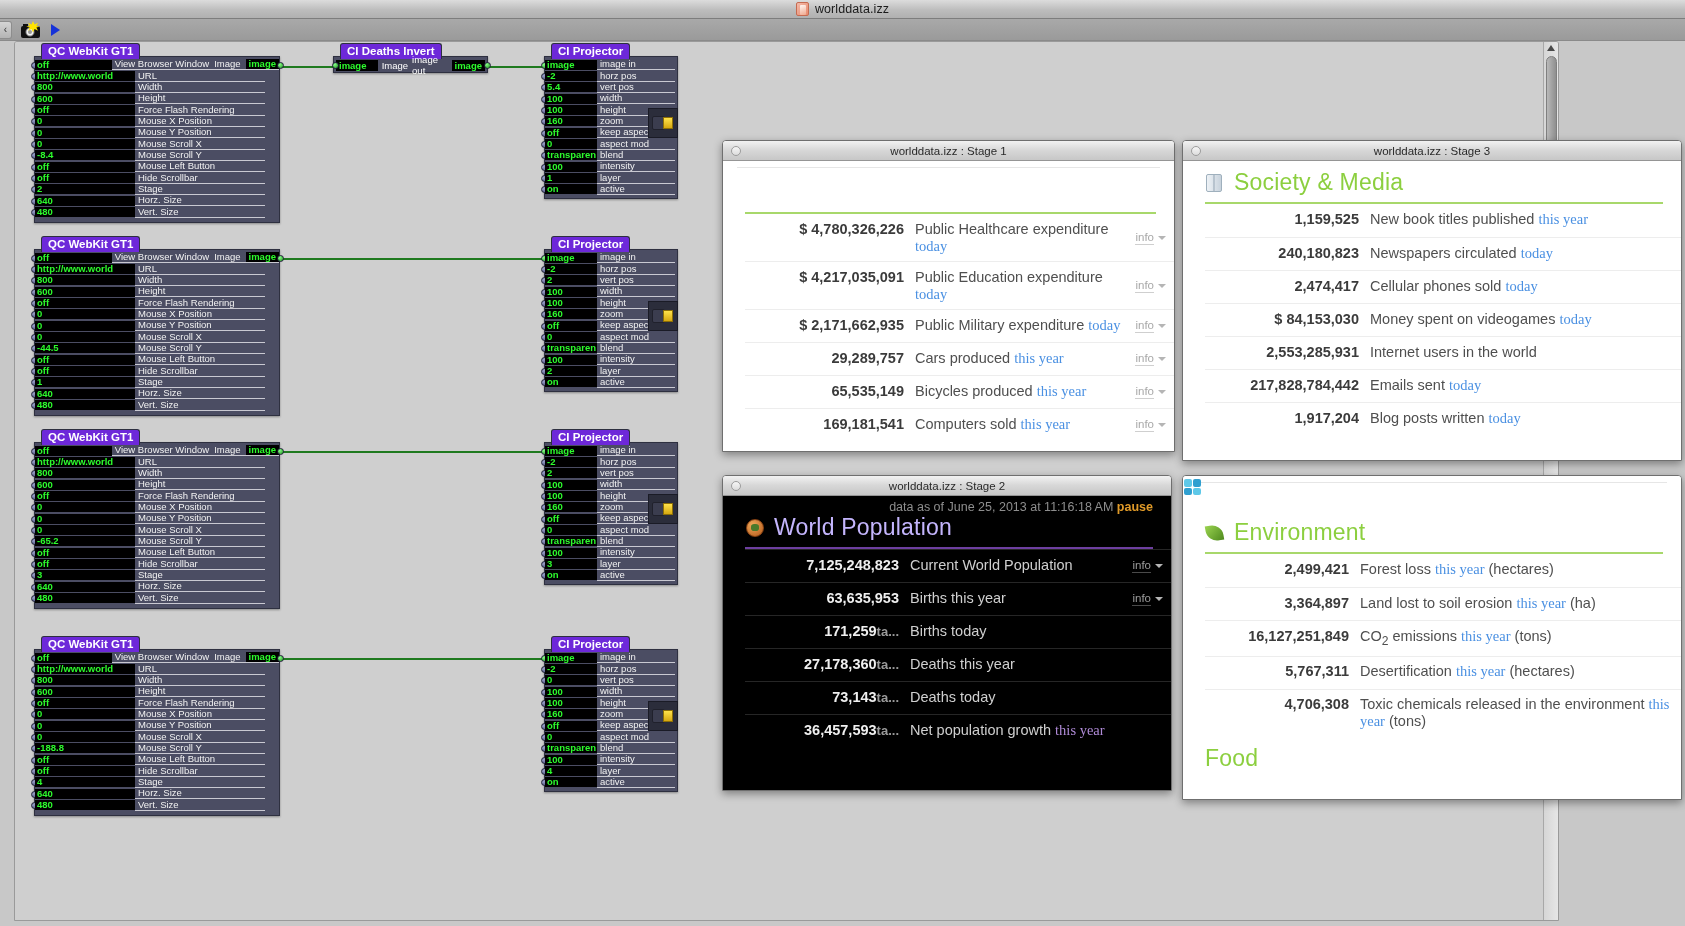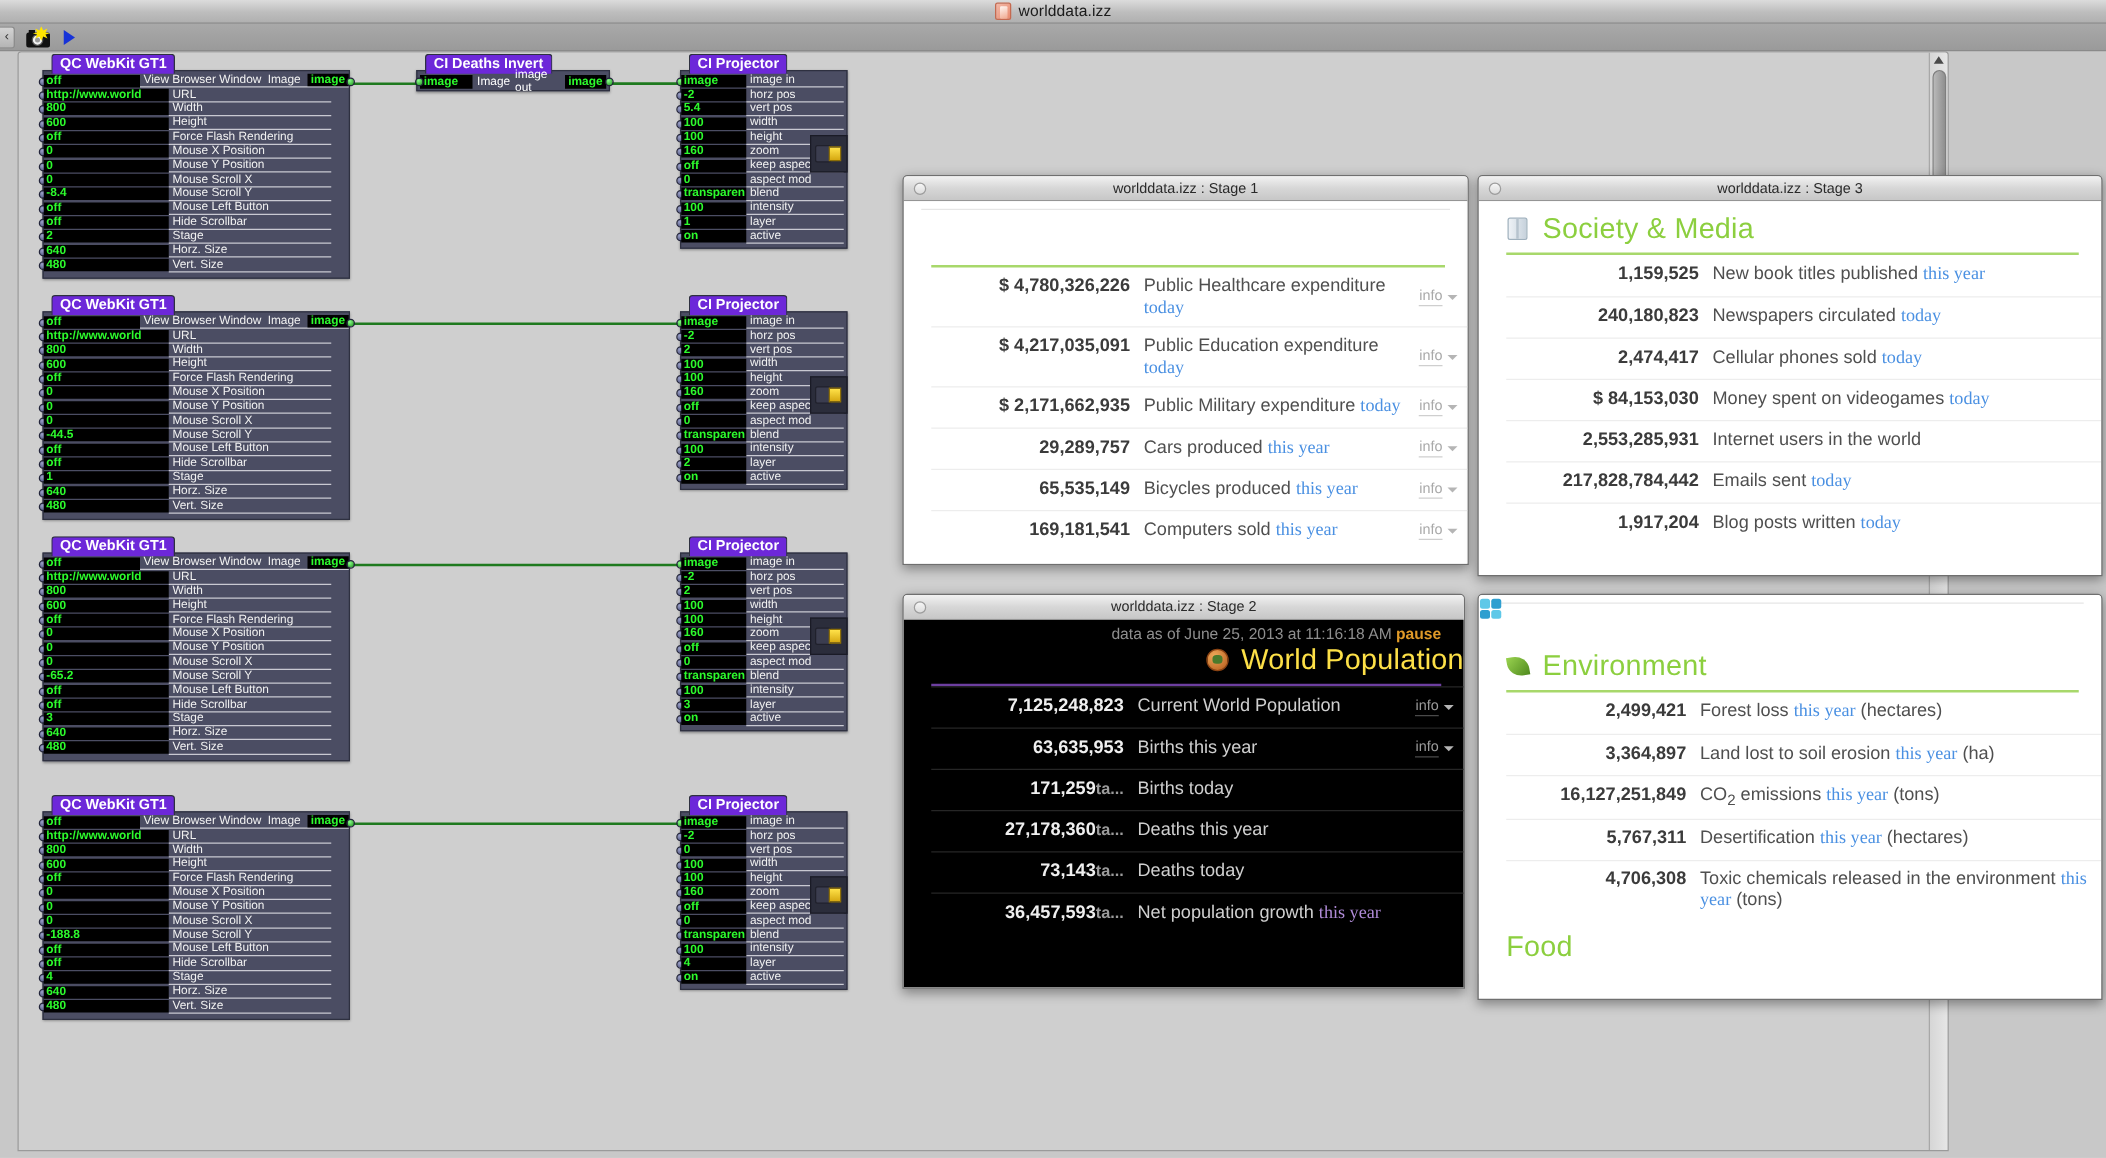--- a/index.html
+++ b/index.html
@@ -174,21 +174,21 @@
   .stage-body.dark{ background:#000; }
 
   .topline{ height:1px; background:#e6e6e6; margin:6px 14px 0 14px; }
 
   .sect-head{
     display:flex; align-items:center; gap:9px;
     padding:0 0 0 22px;
     font-size:23px; color:#8ccf3f; font-weight:400;
     letter-spacing:.2px;
   }
-  .sect-head.purple{ color:#fde047;justify-content:flex-end; }
+  .sect-head.purple{ color:#c4b5fd; }
   .sect-rule{ height:2px; background:#a8d86b; margin:6px 18px 0 22px; }
   .sect-rule.purple{ background:#6d3fa0; }
 
   .ico{ width:20px;height:22px; position:relative; flex:0 0 auto;}
   .ico-bank .c{position:absolute;top:2px;width:5px;height:17px;background:linear-gradient(to right,#fdfdfd,#c9c9c9);border:1px solid #b3b3b3;border-radius:1px;}
   .ico-book{position:absolute;left:1px;top:2px;width:16px;height:18px;background:linear-gradient(to right,#eef2f6,#c7d2dc);border:1px solid #9fb0bd;border-radius:2px;}
   .ico-book:after{content:"";position:absolute;left:6px;top:0;width:2px;height:100%;background:#b7c3ce;}
   .ico-globe{position:absolute;left:1px;top:2px;width:18px;height:18px;border-radius:50%;background:radial-gradient(circle at 35% 30%,#f0a95a,#b3591a);border:1px solid #8a4313;}
   .ico-globe:after{content:"";position:absolute;left:4px;top:4px;width:8px;height:7px;background:#4b7a2b;border-radius:40%;}
   .ico-leaf{position:absolute;left:1px;top:3px;width:17px;height:16px;background:linear-gradient(140deg,#9ad350,#4f8a1e);border-radius:0 70% 0 70%;transform:rotate(-10deg);}

